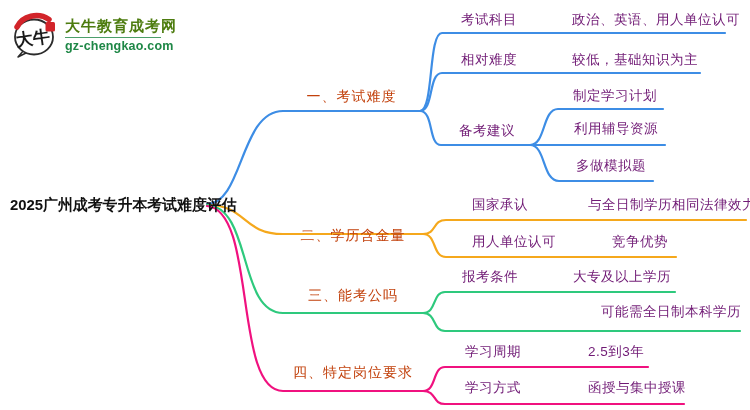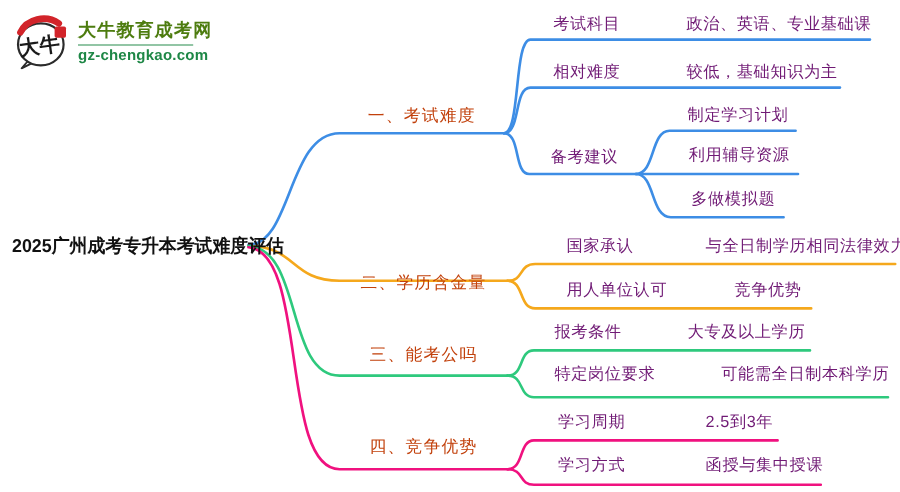--- a/index.html
+++ b/index.html
@@ -67,39 +67,38 @@
       <div class="logo-name">大牛教育成考网</div>
       <div class="logo-sep"></div>
       <div class="logo-url">gz-chengkao.com</div>
     </div>
   </div>
 
   <div class="title">2025广州成考专升本考试难度评估</div>
 
   <div class="b-label" style="left:283px;top:88px;width:137px;">一、考试难度</div>
   <div class="lbl" style="left:461px;top:12px;">考试科目</div>
-  <div class="lbl" style="left:572px;top:12px;">政治、英语、专业基础课</div>
+  <div class="lbl" style="left:572px;top:12px;">政治、英语、用人单位认可</div>
   <div class="lbl" style="left:461px;top:52px;">相对难度</div>
   <div class="lbl" style="left:572px;top:52px;">较低，基础知识为主</div>
   <div class="lbl" style="left:459px;top:123px;">备考建议</div>
   <div class="lbl" style="left:574px;top:121px;">利用辅导资源</div>
   <div class="lbl" style="left:573px;top:88px;">制定学习计划</div>
   <div class="lbl" style="left:576px;top:158px;">多做模拟题</div>
 
   <div class="b-label" style="left:283px;top:227px;width:140px;">二、学历含金量</div>
   <div class="lbl" style="left:472px;top:197px;">国家承认</div>
   <div class="lbl" style="left:588px;top:197px;">与全日制学历相同法律效力</div>
   <div class="lbl" style="left:472px;top:234px;">用人单位认可</div>
   <div class="lbl" style="left:612px;top:234px;">竞争优势</div>
 
   <div class="b-label" style="left:283px;top:287px;width:140px;">三、能考公吗</div>
   <div class="lbl" style="left:462px;top:269px;">报考条件</div>
   <div class="lbl" style="left:573px;top:269px;">大专及以上学历</div>
-  <div class="lbl" style="left:462px;top:304px;">特定岗位要求</div>
   <div class="lbl" style="left:601px;top:304px;">可能需全日制本科学历</div>
 
-  <div class="b-label" style="left:283px;top:364px;width:140px;">四、竞争优势</div>
+  <div class="b-label" style="left:283px;top:364px;width:140px;">四、特定岗位要求</div>
   <div class="lbl" style="left:465px;top:344px;">学习周期</div>
   <div class="lbl" style="left:588px;top:344px;">2.5到3年</div>
   <div class="lbl" style="left:465px;top:380px;text-align:center;">学习方式</div>
   <div class="lbl" style="left:588px;top:380px;">函授与集中授课</div>
 
 </div>
 
 </body></html>

